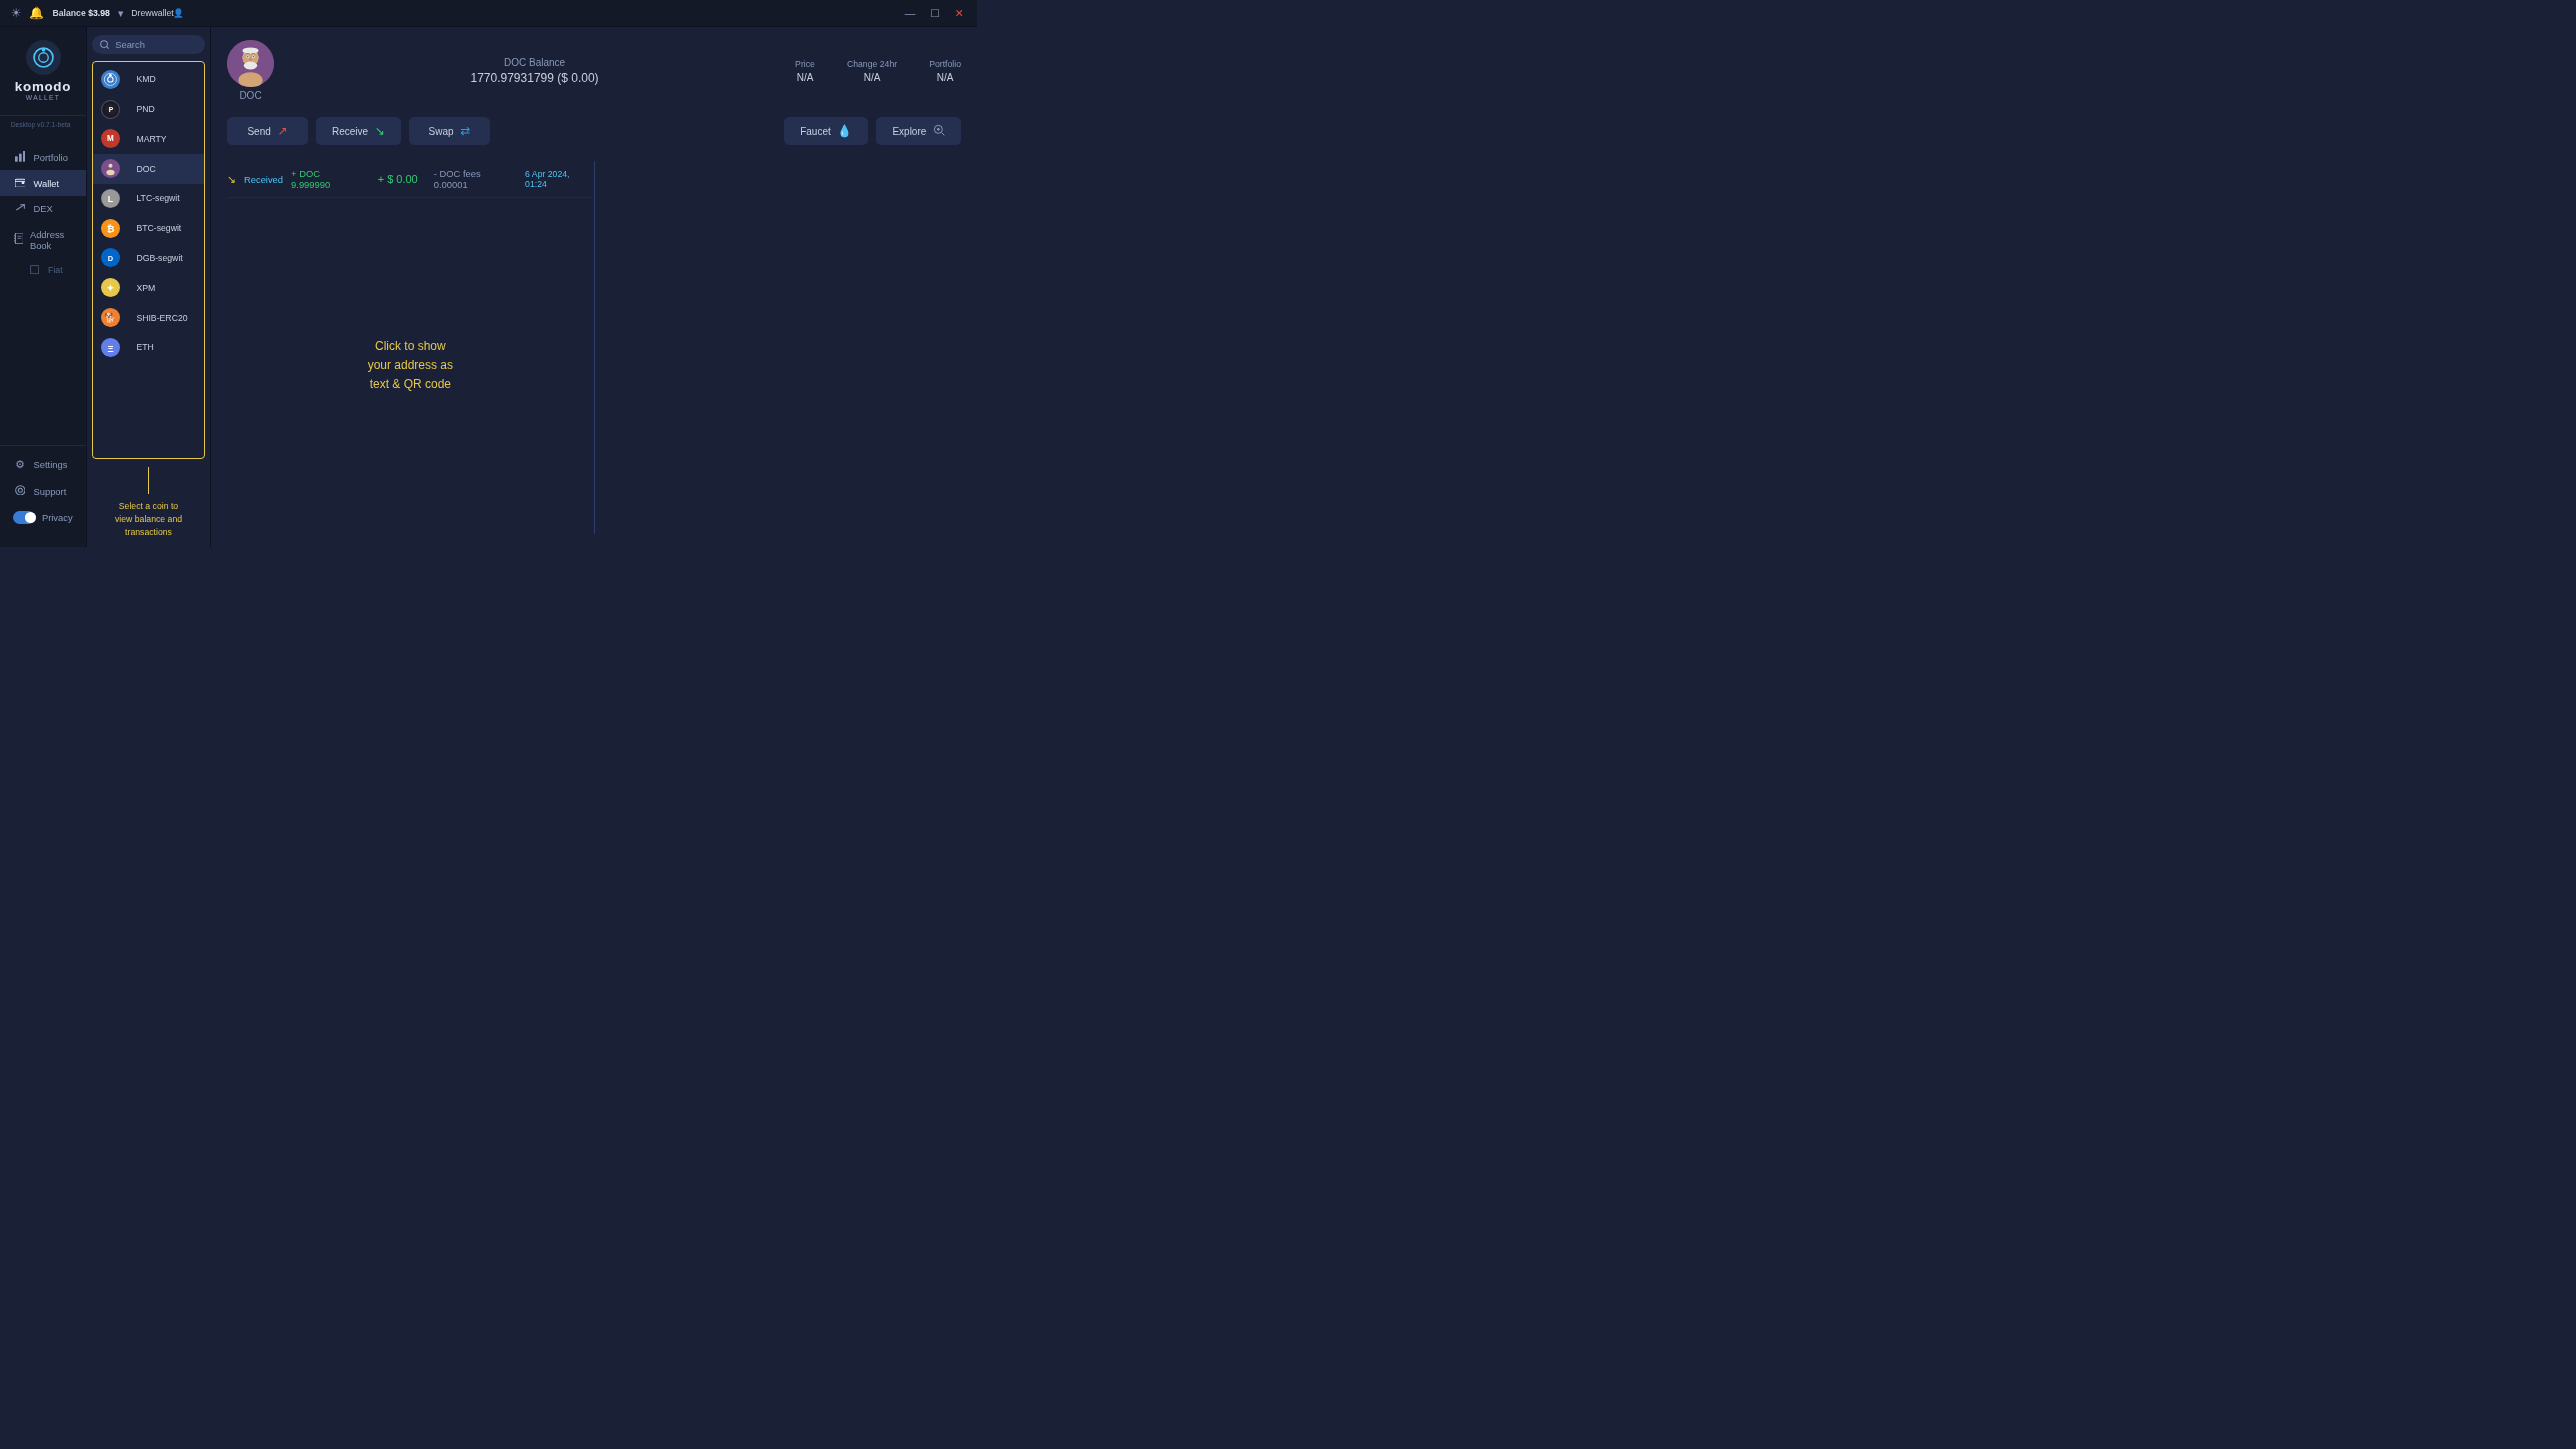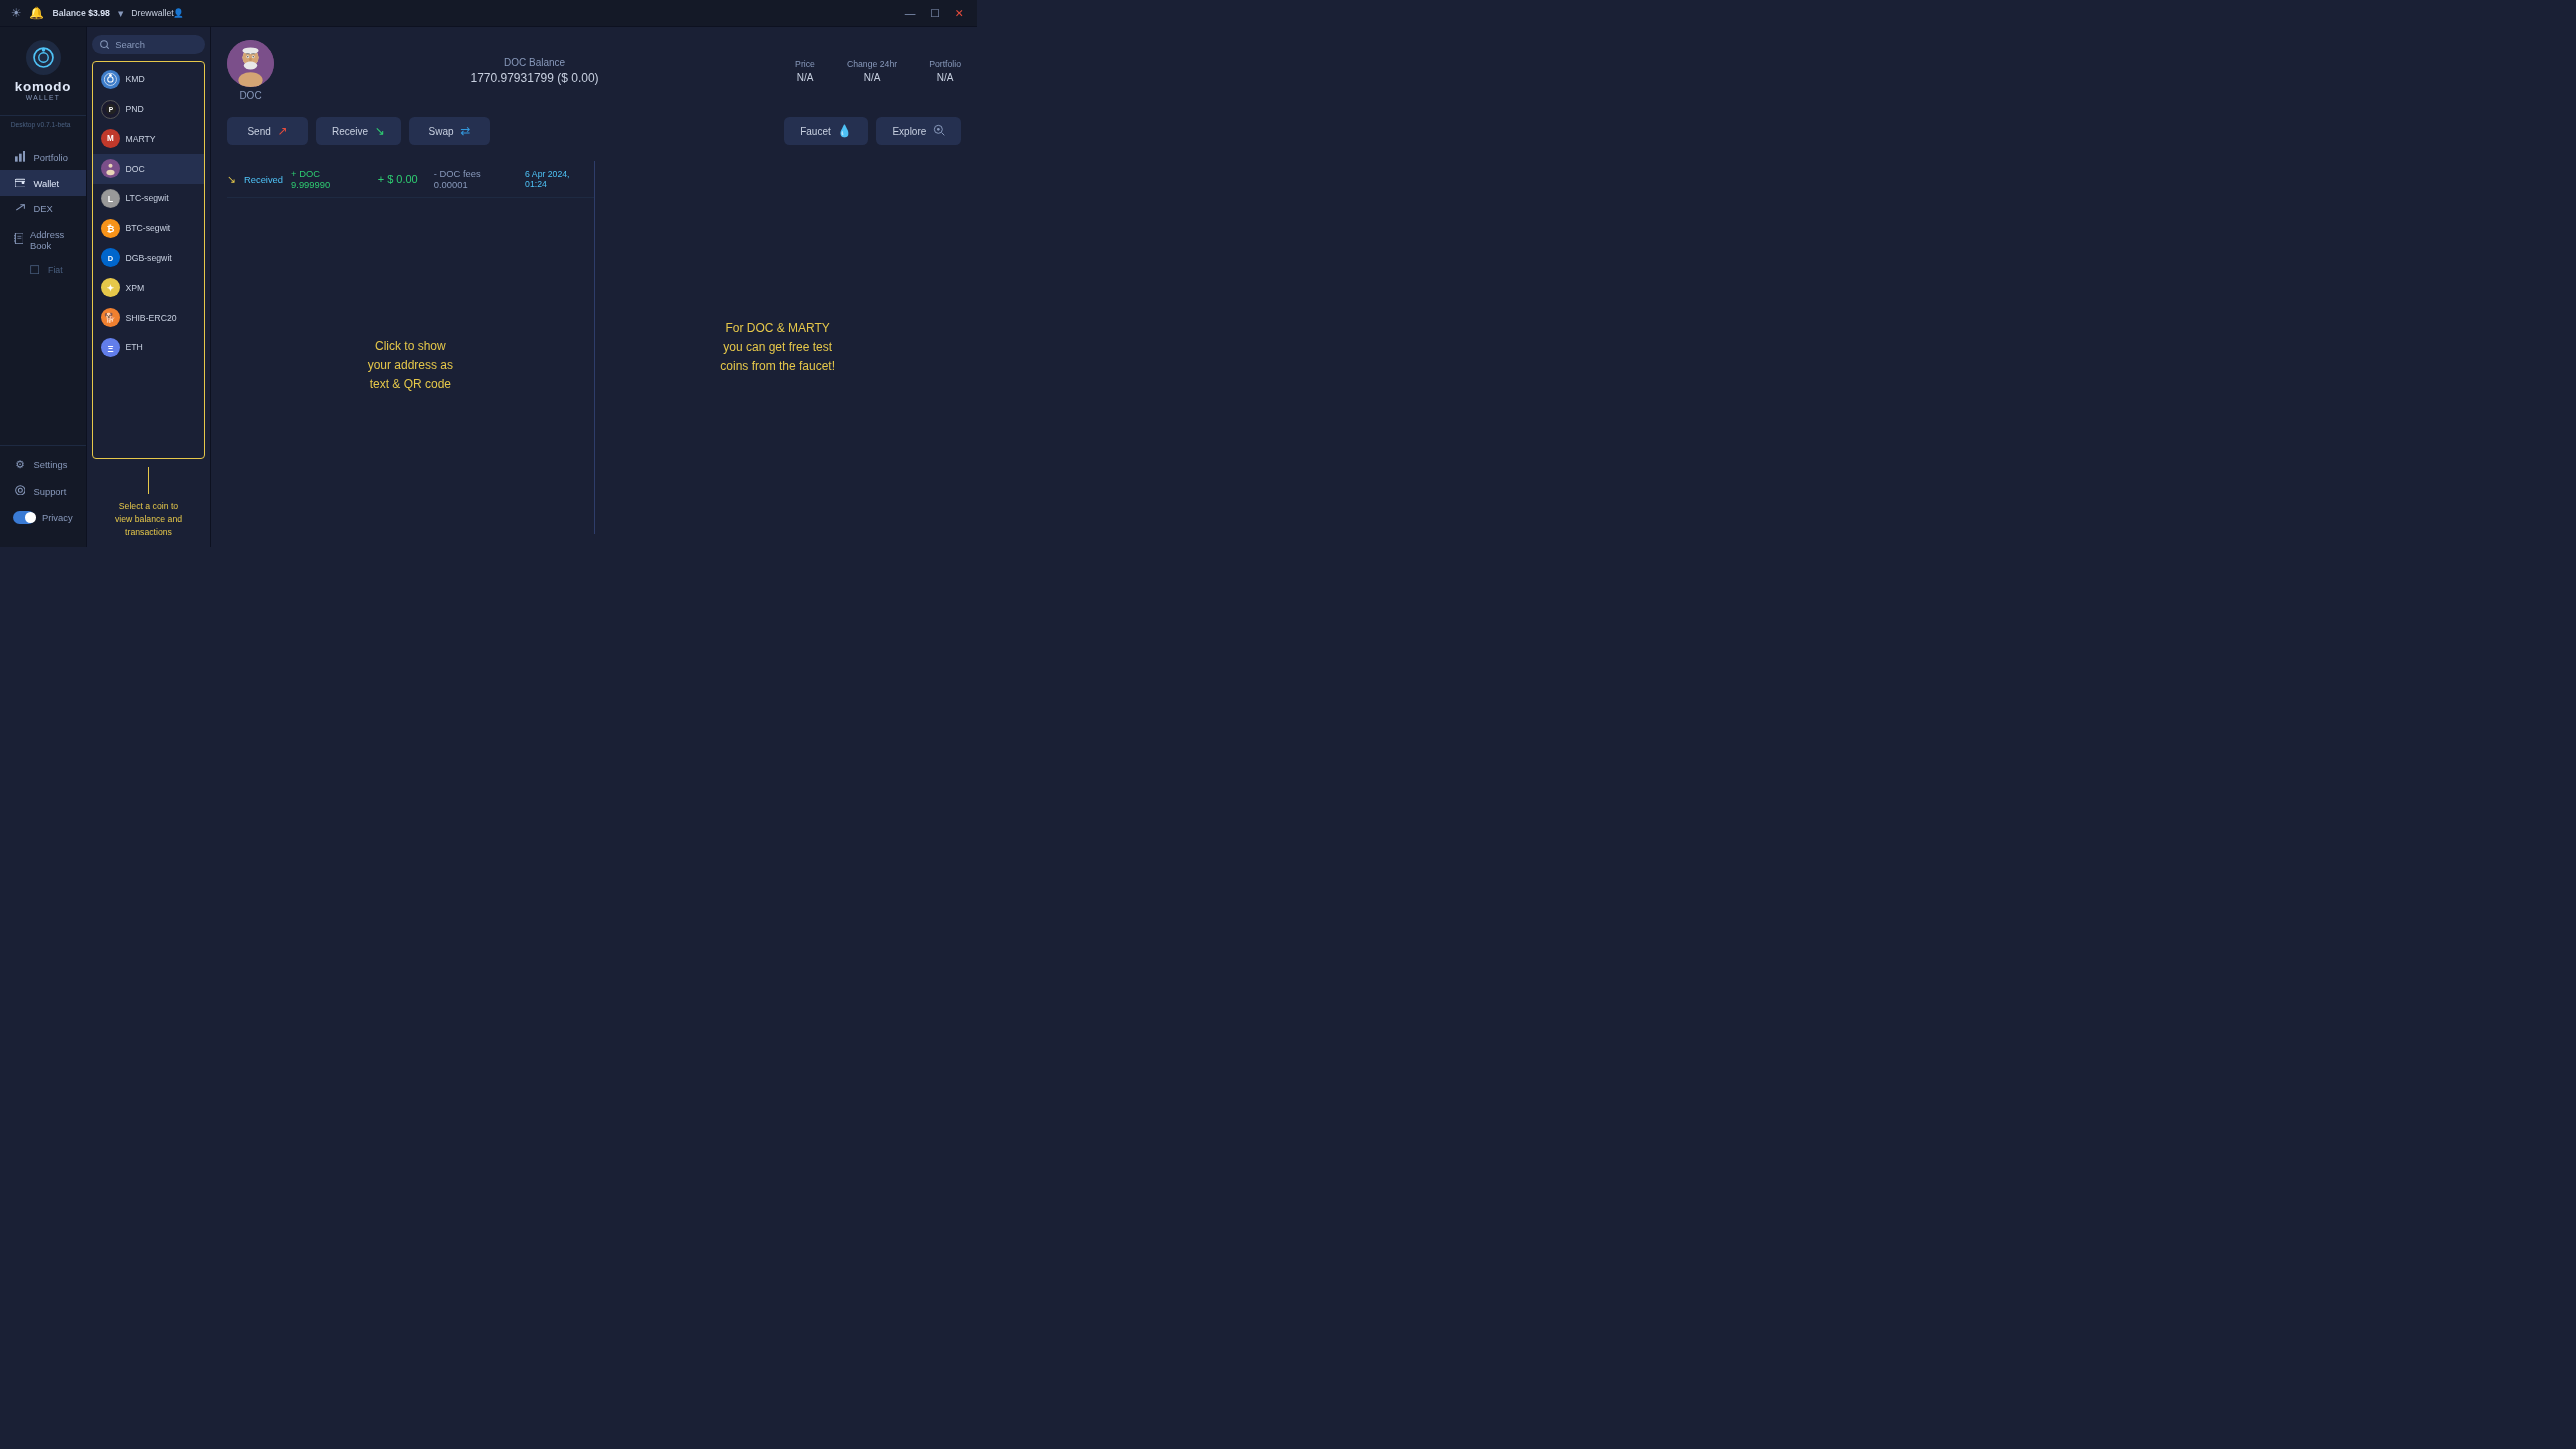--- a/index.html
+++ b/index.html
@@ -215,21 +215,21 @@
       border: 1.3px solid #e6c84a;
       border-radius: 4px;
       padding: 2.7px 0;
     }
     .coin-list::-webkit-scrollbar { width: 2.7px; }
     .coin-list::-webkit-scrollbar-track { background: #1a2035; }
     .coin-list::-webkit-scrollbar-thumb { background: #3a4a6a; border-radius: 1.3px; }
     .coin-item {
       display: flex;
       align-items: center;
-      gap: 5px;
+      gap: 16px;
       padding: 5.4px 8px;
       cursor: pointer;
       font-size: 8.7px;
       color: #c8d0e0;
       transition: background 0.1s;
     }
     .coin-item.active { background: #253050; }
     .coin-avatar {
       width: 19px;
       height: 19px;
@@ -746,22 +746,16 @@
           <span class="tx-usd" style="margin-left:8px;">+ $ 0.00</span>
           <span class="tx-fees" style="margin-left:8px;">- DOC fees 0.00001</span>
           <span class="tx-date">6 Apr 2024, 01:24</span>
         </div>
 
         <div class="hint-text" style="white-space:pre-line;">Click to show
 your address as
 text &amp; QR code</div>
       </div>
       <div class="tx-divider"></div>
-      <div class="tx-right">
-
-        <div class="hint-text" style="white-space:pre-line;">For DOC &amp; MARTY
-you can get free test
-coins from the faucet!</div>
-      </div>
     </div>
   </div>
 </div>
 
 
 </body></html>

